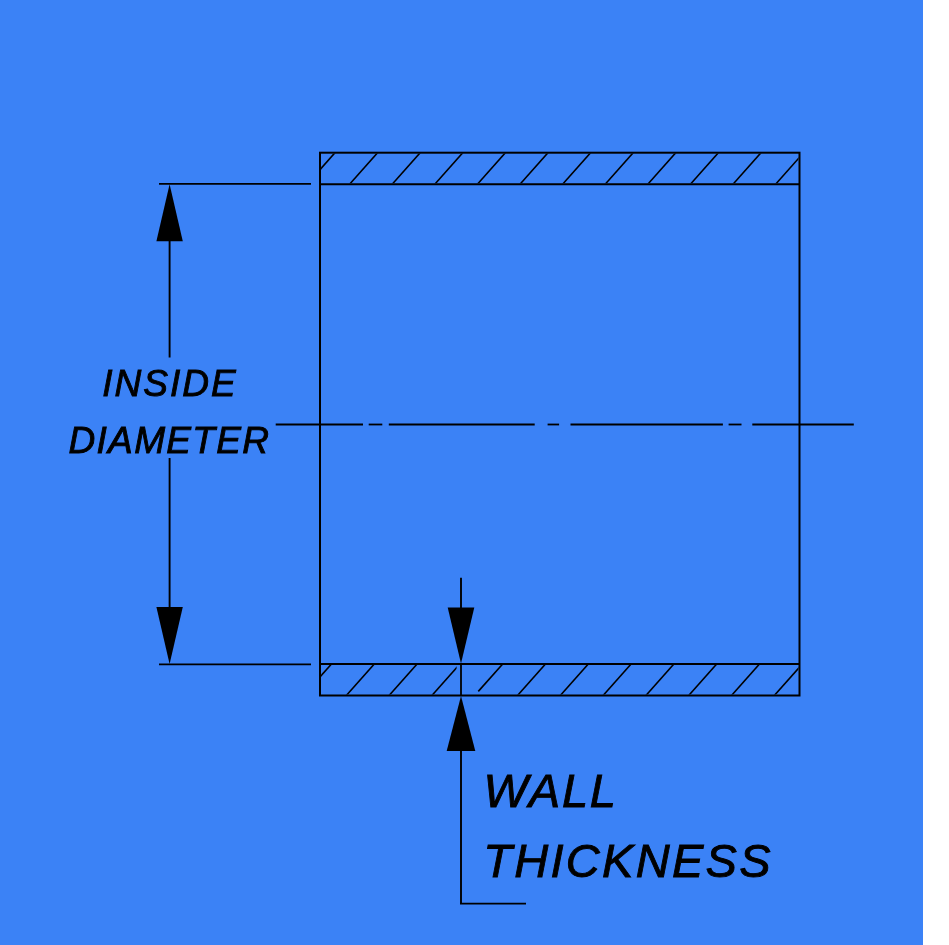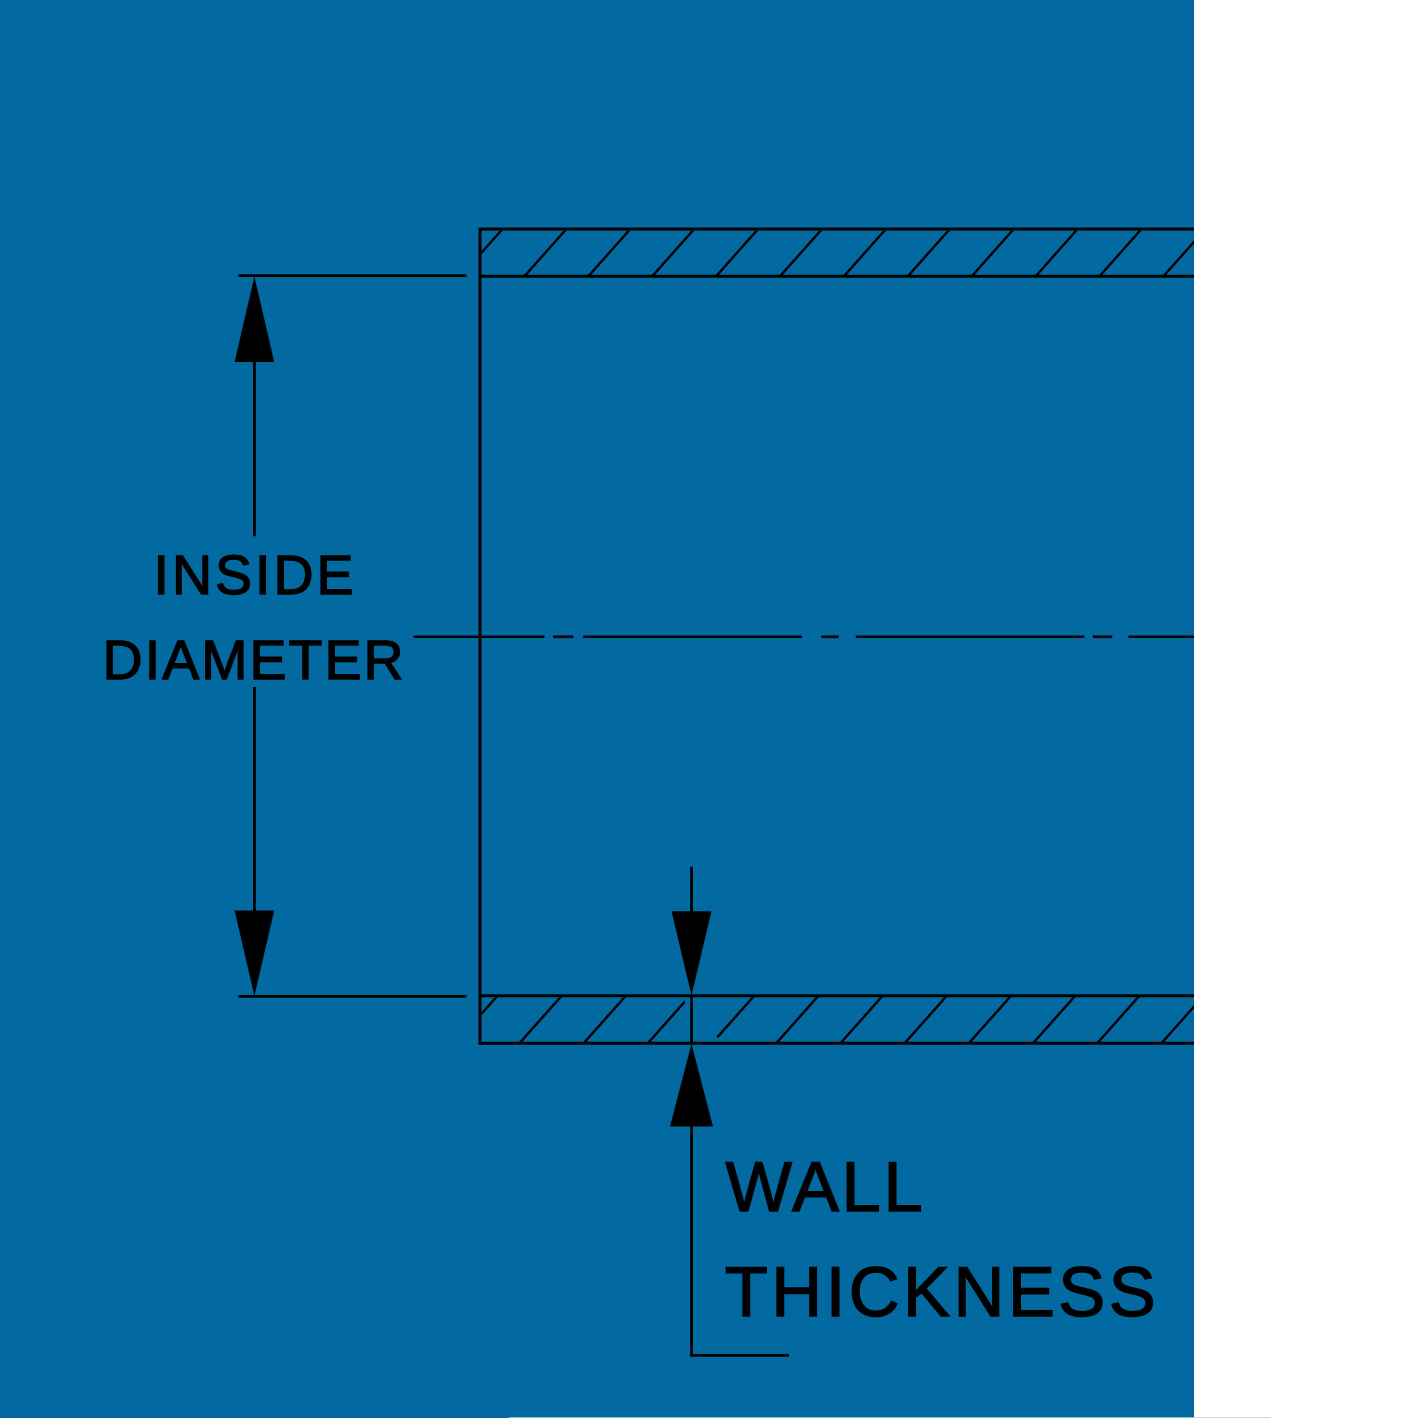--- a/index.html
+++ b/index.html
@@ -1,16 +1,16 @@
 <!DOCTYPE html>
 <html><head>
 <meta charset="utf-8">
 <style>
   html,body{margin:0;padding:0;background:#ffffff;}
-  .page{position:relative;width:796px;height:945px;background:#0369a1;overflow:hidden;}
+  .page{position:relative;width:923px;height:945px;background:#3b82f6;overflow:hidden;font-style:italic;}
   svg{display:block;}
   text{font-family:"Liberation Sans", sans-serif;fill:#000;stroke:#000;stroke-width:0.9px;}
 </style>
 </head>
 <body>
 <div class="page">
 <svg width="949" height="945" viewBox="0 0 949 945" xmlns="http://www.w3.org/2000/svg">
   <defs>
     <clipPath id="topband">
       <rect x="321" y="153.6" width="477.5" height="29.7"></rect>

